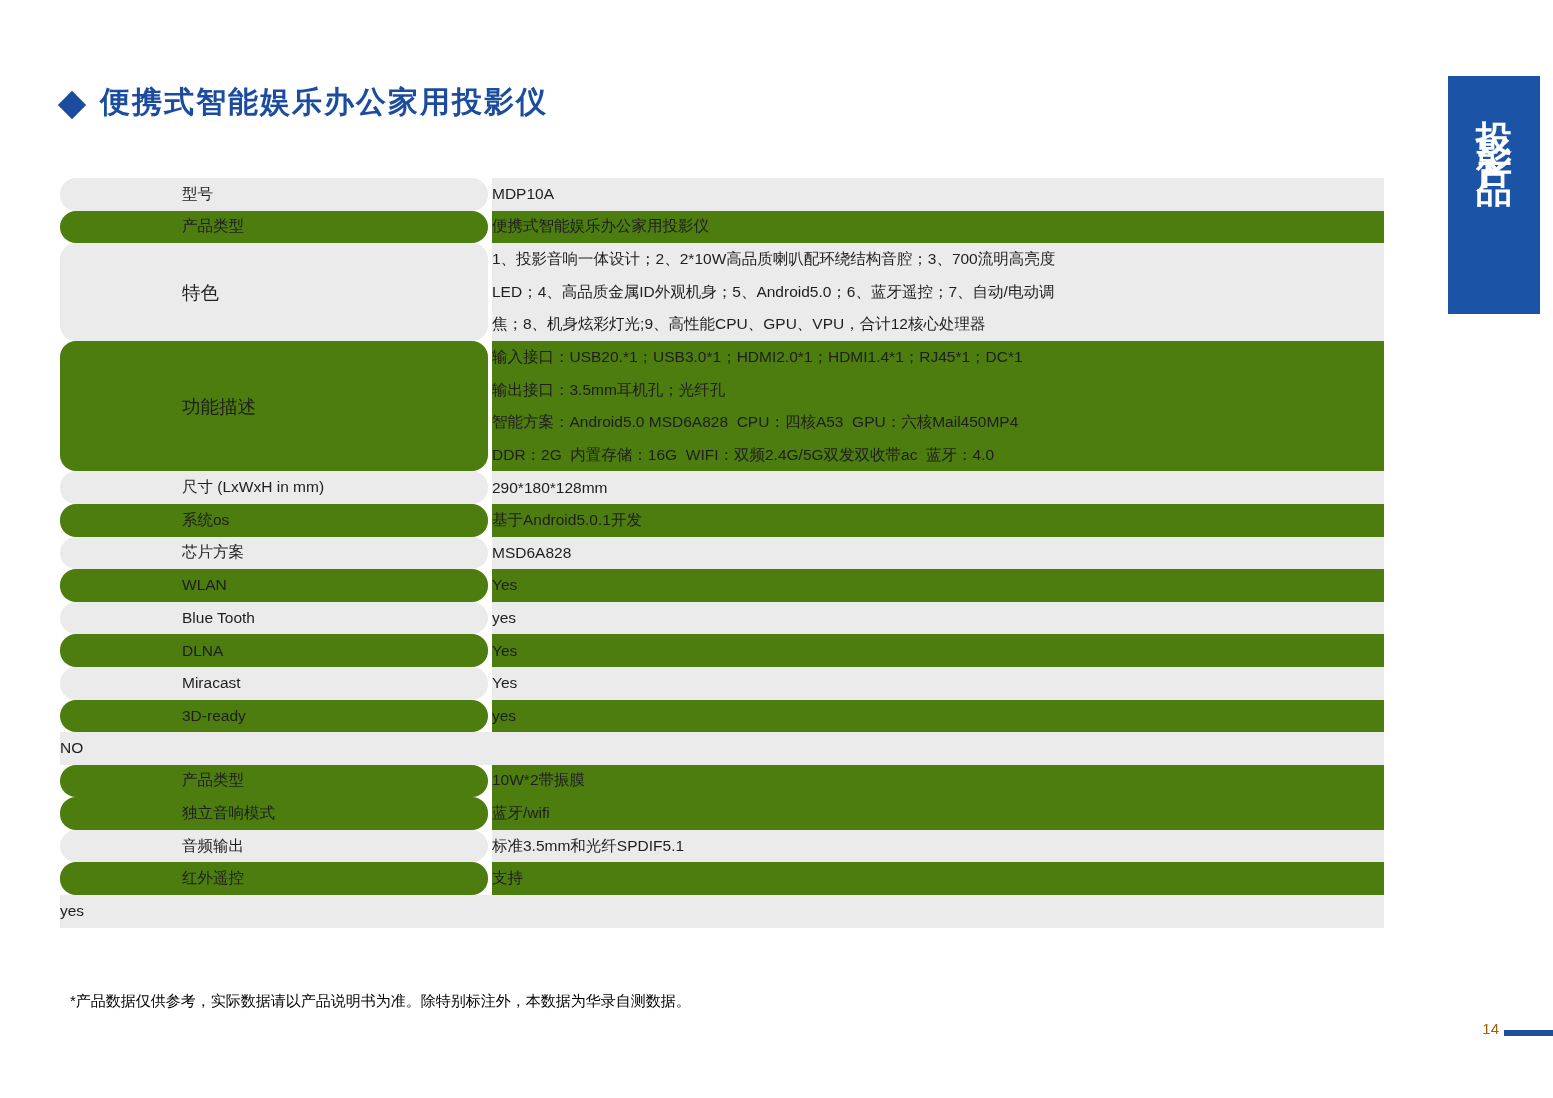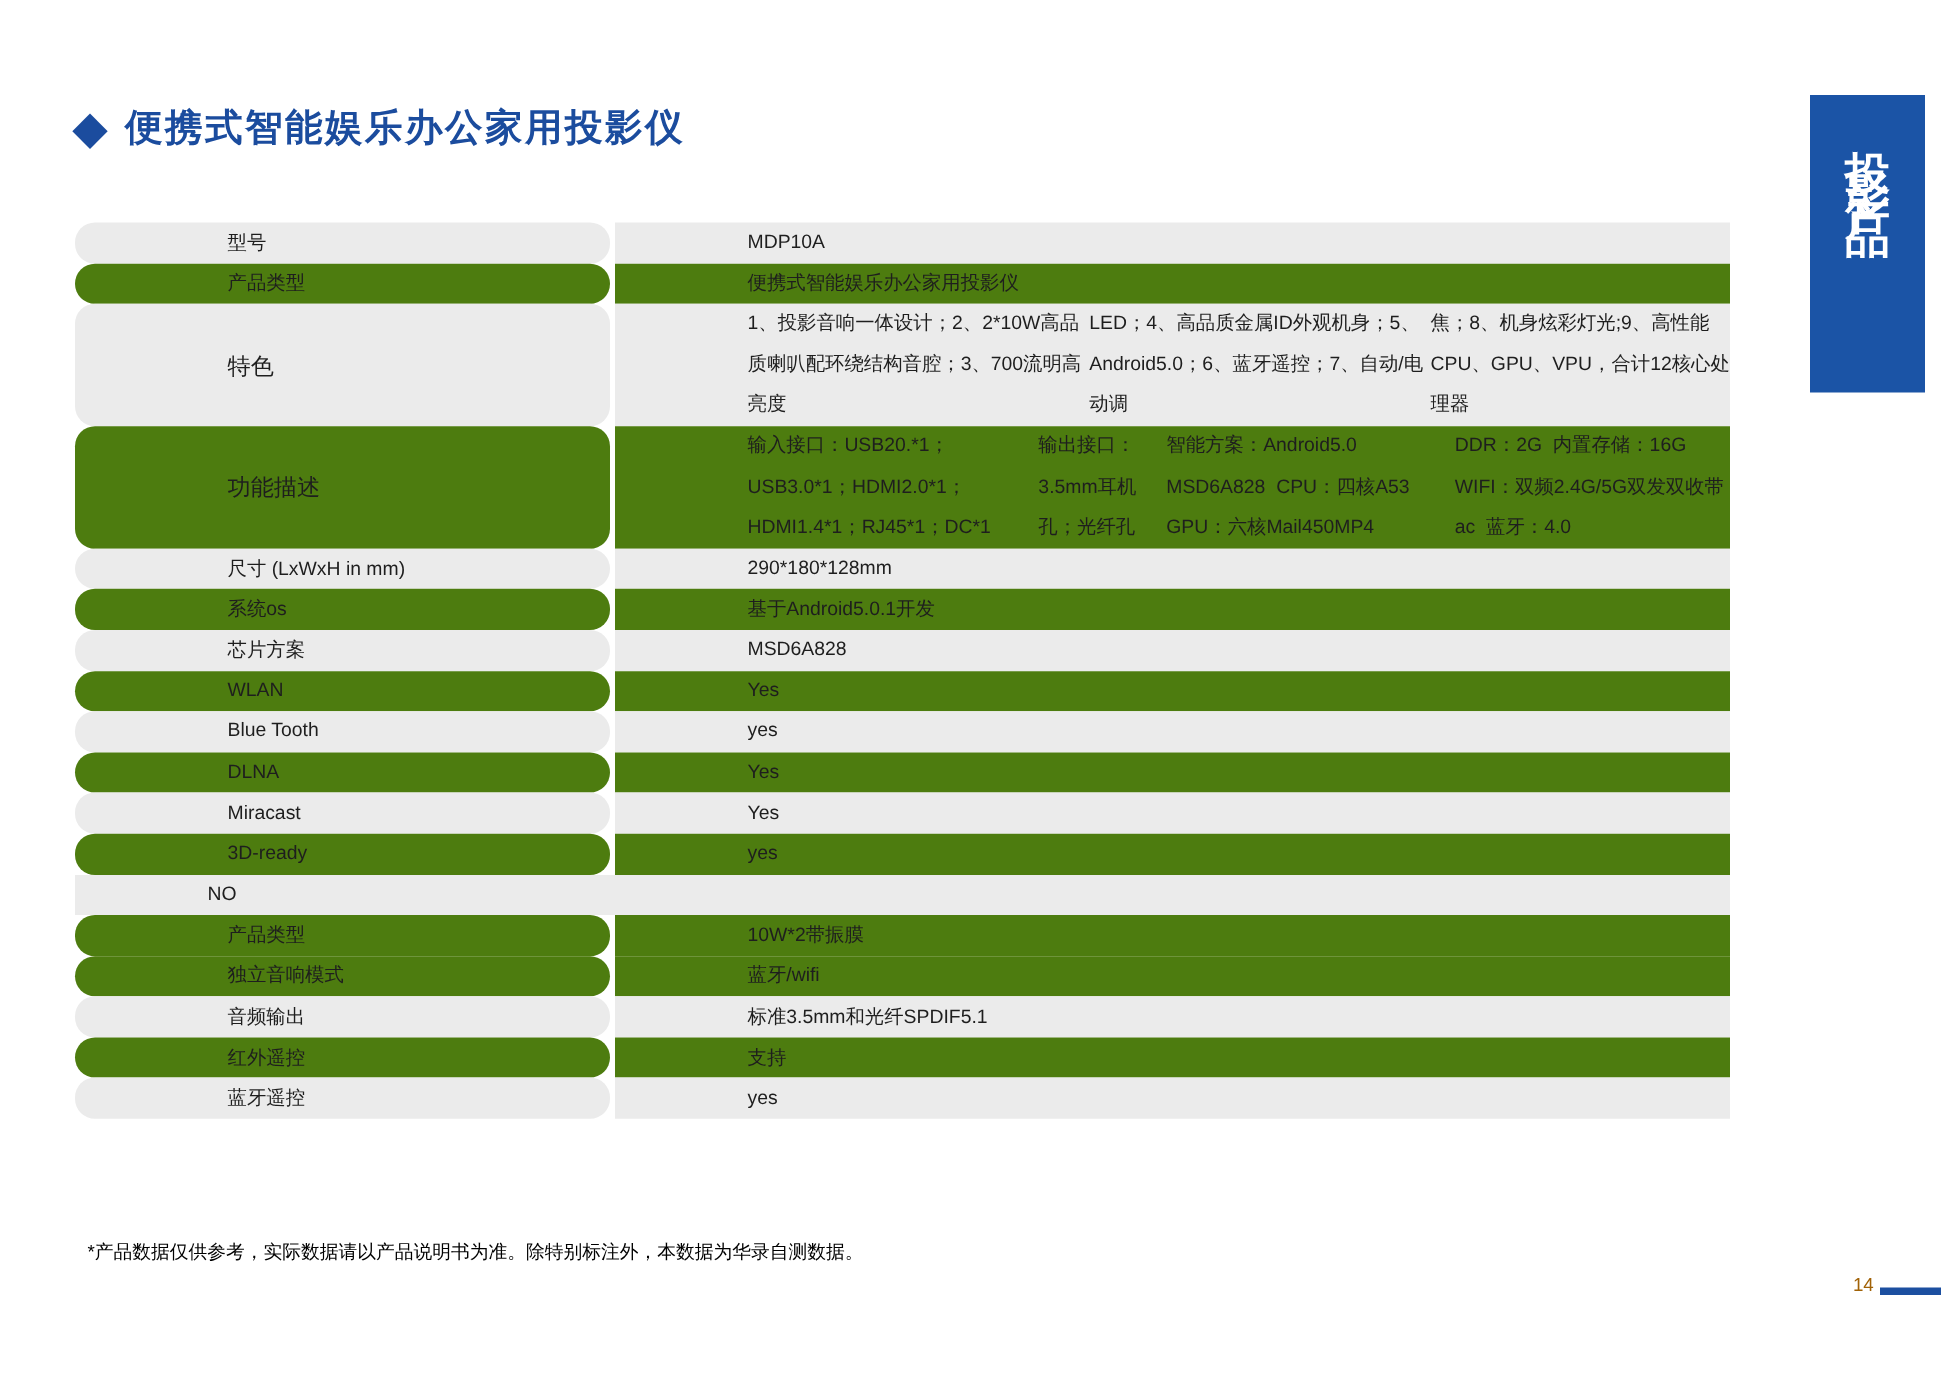--- a/index.html
+++ b/index.html
@@ -19,22 +19,22 @@
     writing-mode:vertical-rl;text-orientation:upright;color:#ffffff;
     font-size:36px;font-weight:bold;letter-spacing:17px;line-height:1;
   }
 
   .spec-table{position:absolute;left:60px;top:178px;width:1324px;}
   .row{display:flex;column-gap:4px;}
   .cell{min-height:32.6px;display:flex;align-items:center;box-sizing:border-box;background:#4d7c0f;}
   .row.shaded .cell{background:#ebebeb;}
   .cell.label{width:428px;flex:none;padding-left:122px;font-size:15.5px;border-radius:16px;}
   .cell.label.large{font-size:18.5px;}
-  .cell.value{flex:1;padding-left:106px;font-size:15.5px;white-space:pre-wrap;}
-  .cell.value.multi{align-items:flex-start;justify-content:center;}
+  .cell.value{flex:1;font-size:15.5px;white-space:pre-wrap;}
+  .cell.value.multi{flex-direction:column;align-items:flex-start;justify-content:center;}
   .vline{line-height:32.6px;font-size:15.5px;white-space:pre-wrap;}
 
   .footnote{position:absolute;left:58px;top:980px;font-size:15px;color:#000000;margin:12px;}
 
   .page-footer{position:absolute;right:0;top:1021px;display:flex;align-items:flex-end;}
   .page-number{font-size:15px;color:#a16207;line-height:1;margin-bottom:1px;}
   .footer-rule{width:49px;height:6px;background:#1c4fa0;margin-left:5px;margin-bottom:1px;}
 </style>
 </head>
 <body>
@@ -110,21 +110,20 @@
     </div>
     <div class="row shaded">
       <div class="cell label">音频输出</div>
       <div class="cell value">标准3.5mm和光纤SPDIF5.1</div>
     </div>
     <div class="row">
       <div class="cell label">红外遥控</div>
       <div class="cell value">支持</div>
     </div>
     <div class="row shaded">
-      <div class="cell label">蓝牙遥控</div>
       <div class="cell value">yes</div>
     </div>
   </main>
 
 <p class="footnote">*产品数据仅供参考，实际数据请以产品说明书为准。除特别标注外，本数据为华录自测数据。</p>
 
 <div class="page-footer">
   <span class="page-number">14</span>
   <span class="footer-rule"></span>
 </div>

